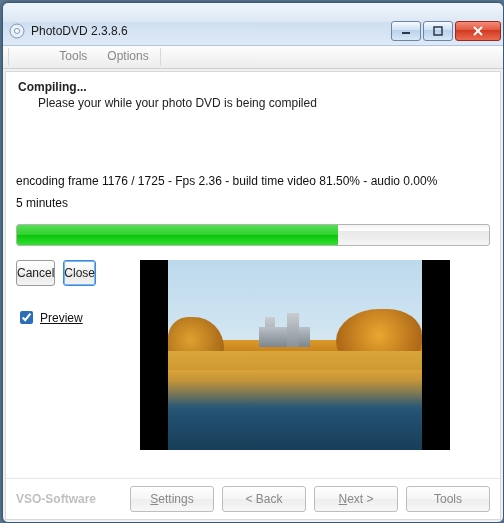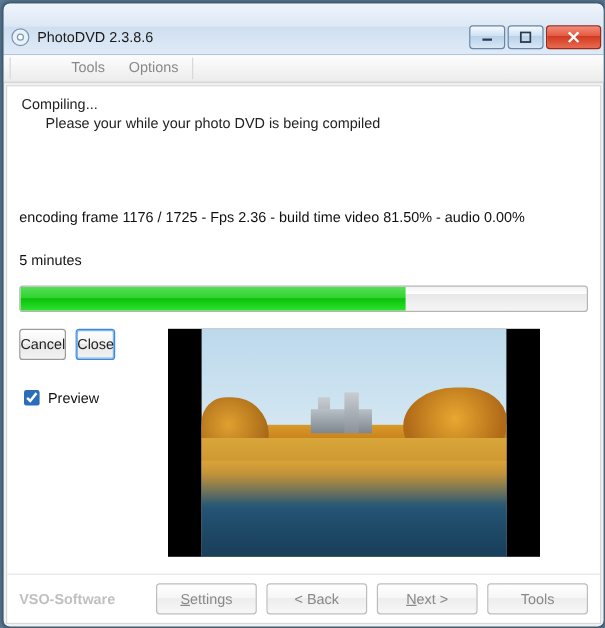--- a/index.html
+++ b/index.html
@@ -90,31 +90,31 @@
     display: flex;
     flex-direction: column;
     position: relative;
   }
   .content {
     flex: 1;
     padding: 6px 10px 0 10px;
     position: relative;
   }
   .heading {
-    font-weight: normal;
+    font-weight: bold;
     color: #222;
     margin: 2px 0 2px 2px;
   }
   .subtext {
     color: #222;
     margin: 0 0 0 22px;
   }
 
   .status-block { margin-top: 64px; }
-  .status-line { color: #111; margin-bottom: 22px; }
+  .status-line { color: #111; margin-bottom: 8px; }
   .time-line { color: #111; }
 
   
   .progress {
     margin-top: 14px;
     height: 20px;
     border: 1px solid #b4b4b4;
     border-radius: 3px;
     background: linear-gradient(to bottom, #f3f3f3, #ffffff 30%, #e8e8e8 31%, #f5f5f5);
     overflow: hidden;
@@ -147,20 +147,21 @@
     border-color: #3c8ad8;
     box-shadow: 0 0 0 1px #7ab6ef inset;
   }
 
   .preview-check {
     margin-top: 22px;
     display: flex;
     align-items: center;
     gap: 4px;
     color: #111;
+    text-decoration: underline;
   }
   .preview-check input { accent-color: #2a6db8; }
 
   
   .preview-box {
     width: 310px;
     height: 190px;
     background: #000;
     position: relative;
     overflow: hidden;

